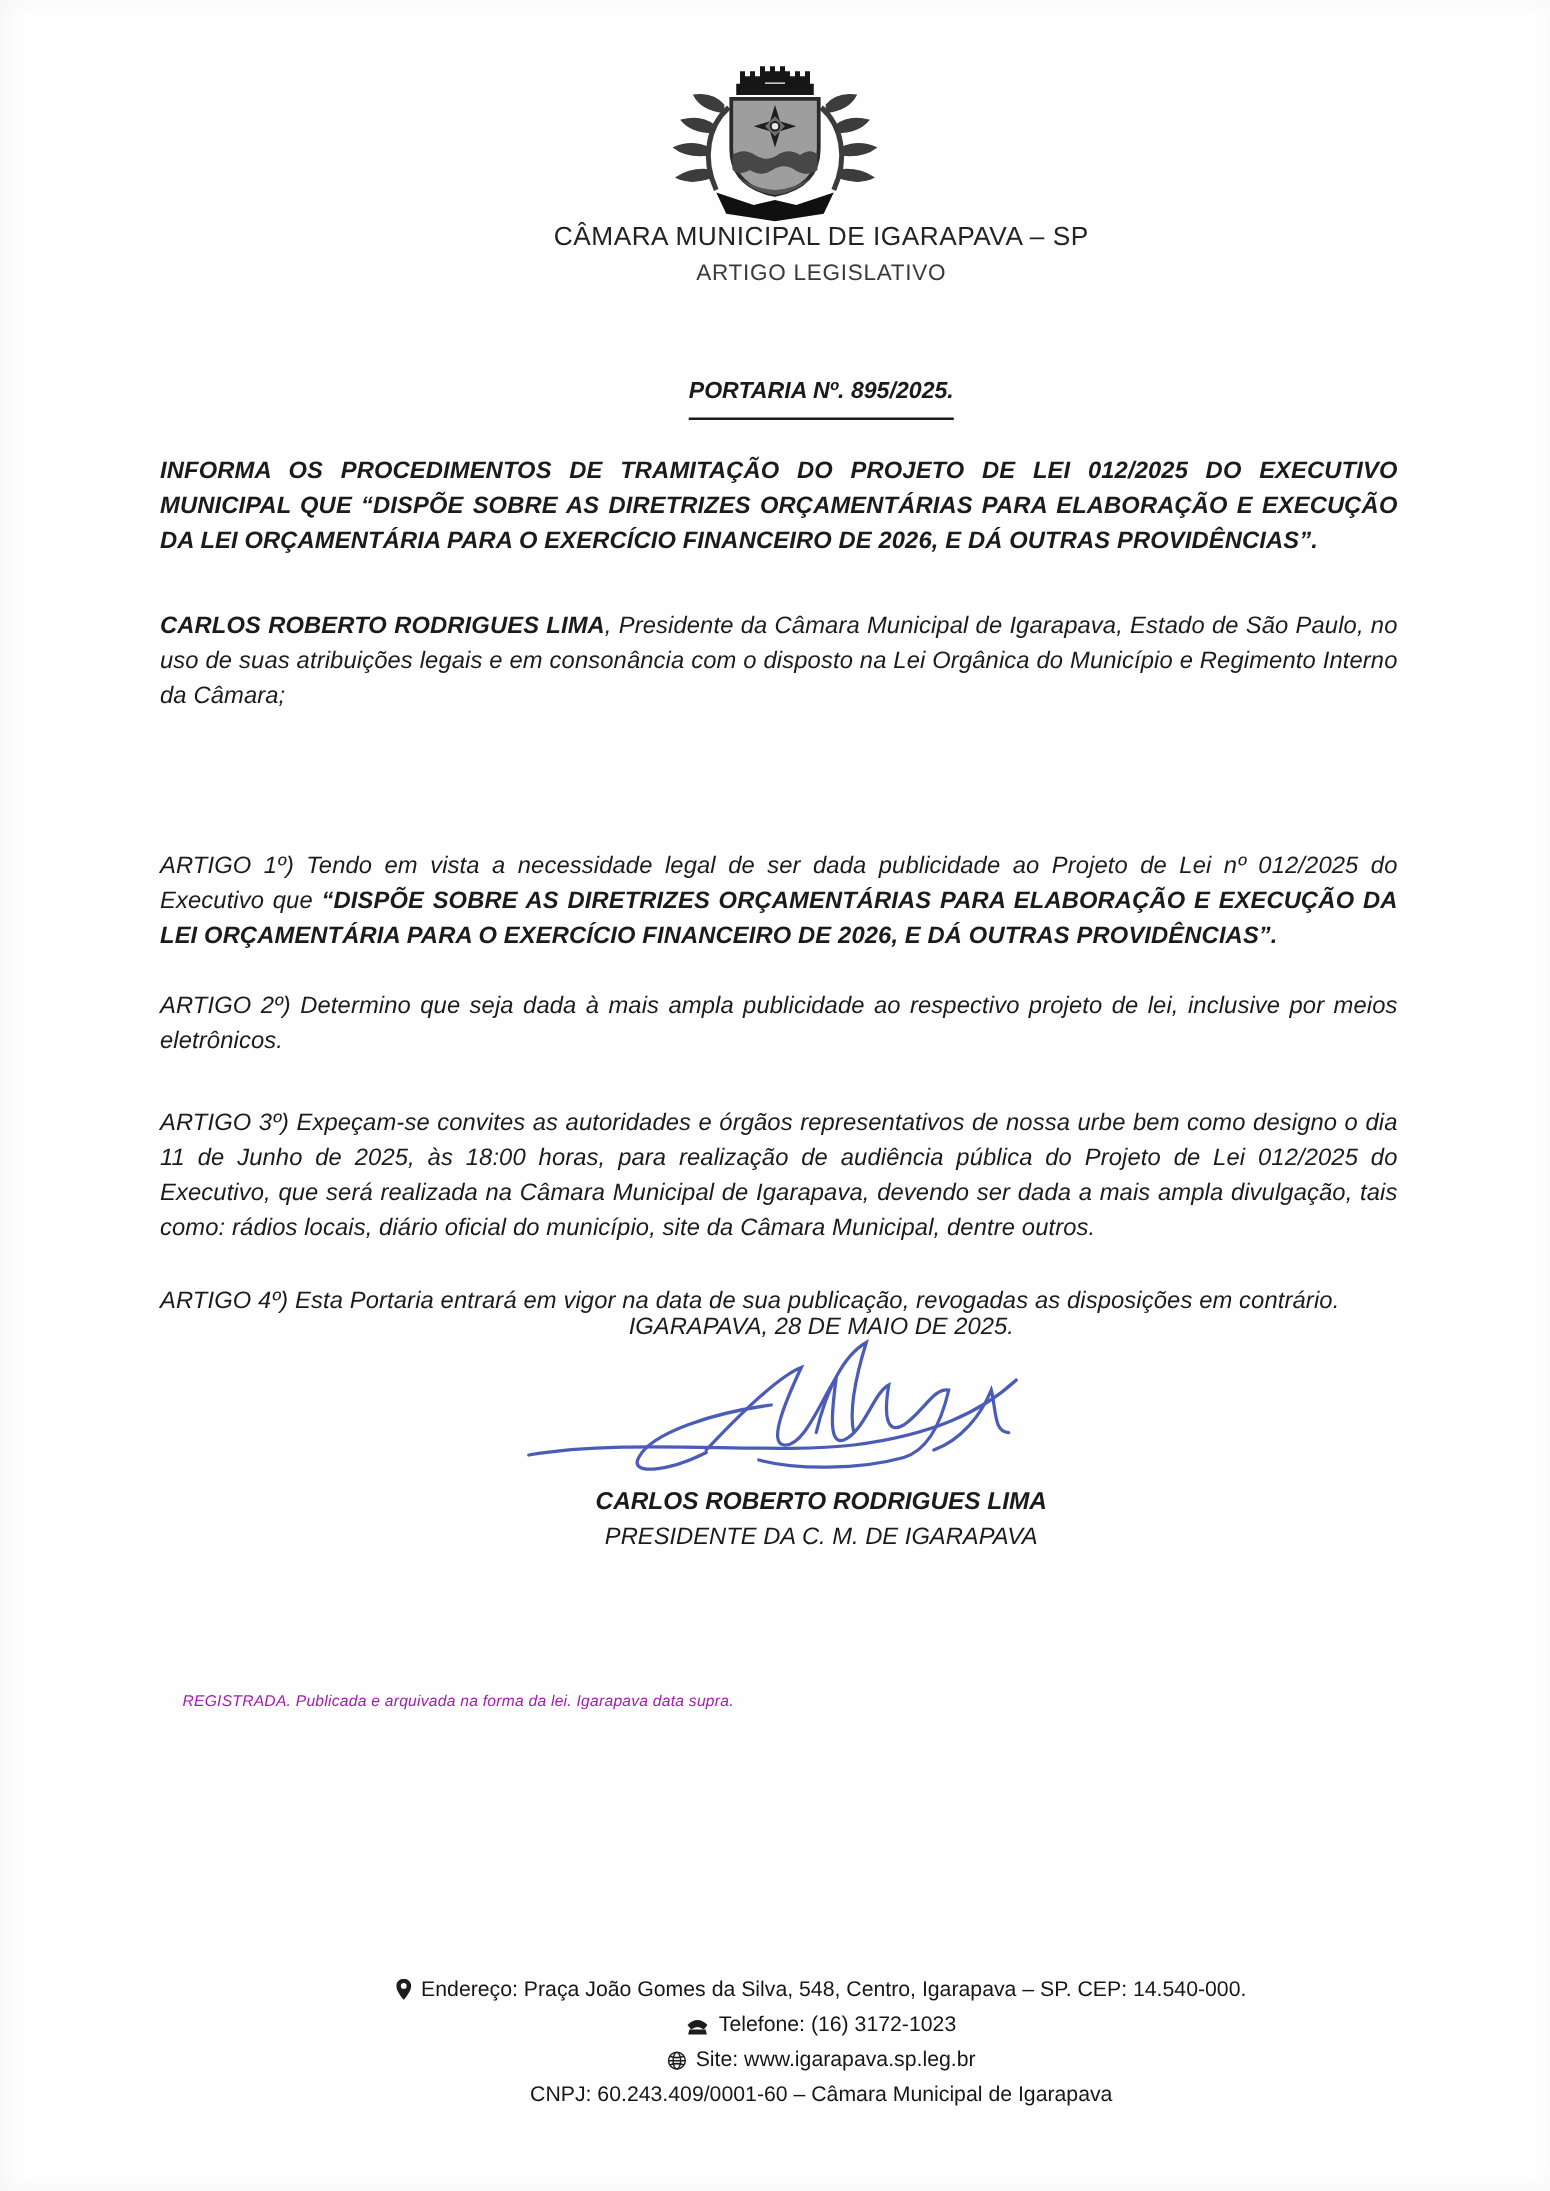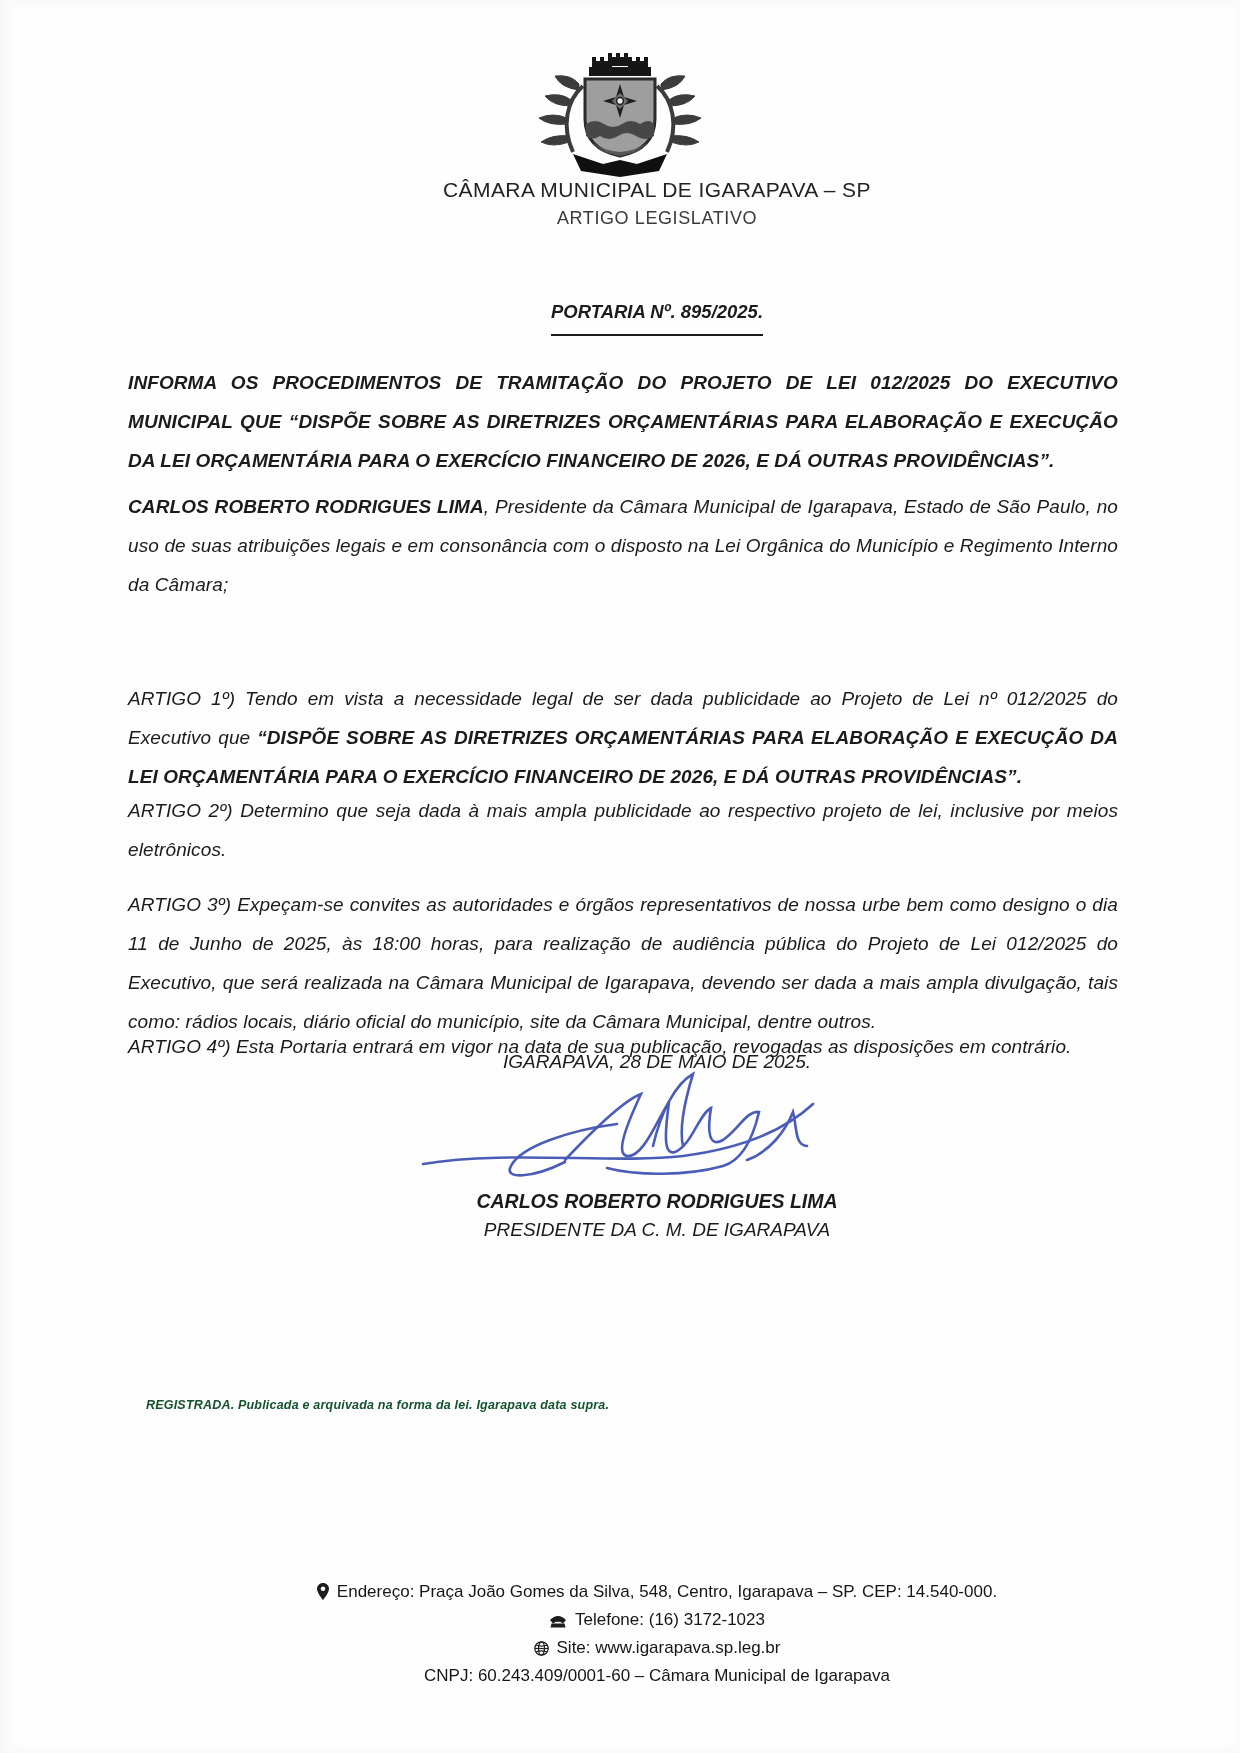--- a/index.html
+++ b/index.html
@@ -17,21 +17,21 @@
     color: #1b1b1b;
     overflow: hidden;
     box-shadow: inset 4px 0 18px rgba(0,0,0,0.04);
   }
   .abs { position: absolute; }
   .center { left: 0; width: 100%; text-align: center; margin-left: 37px; }
   .bodytext {
     left: 128px;
     width: 990px;
     font-size: 19px;
-    line-height: 39px;
+    line-height: 28px;
     font-style: italic;
     text-align: justify;
     letter-spacing: 0.1px;
   }
   .bold { font-weight: bold; }
   .crest-wrap { top: 44px; left: 50%; transform: translateX(-50%); }
   .org-name {
     top: 178px;
     font-size: 21px;
     color: #232323;
@@ -77,25 +77,24 @@
   }
   .sig-role {
     top: 1219px;
     font-size: 19px;
     font-style: italic;
   }
   .registrada {
     top: 1354px;
     left: 146px;
     font-size: 12.5px;
-    font-weight: bold;
-    font-style: italic;
-    color: #14532d;
+    font-weight: normal;
+    font-style: italic;
+    color: #a21caf;
     letter-spacing: 0.2px;
-    margin-top: 44px;
   }
   .footer-line {
     font-size: 17px;
     color: #161616;
   }
   .footer-line .ic {
     display: inline-block;
     vertical-align: -3px;
     margin-right: 8px;
   }

